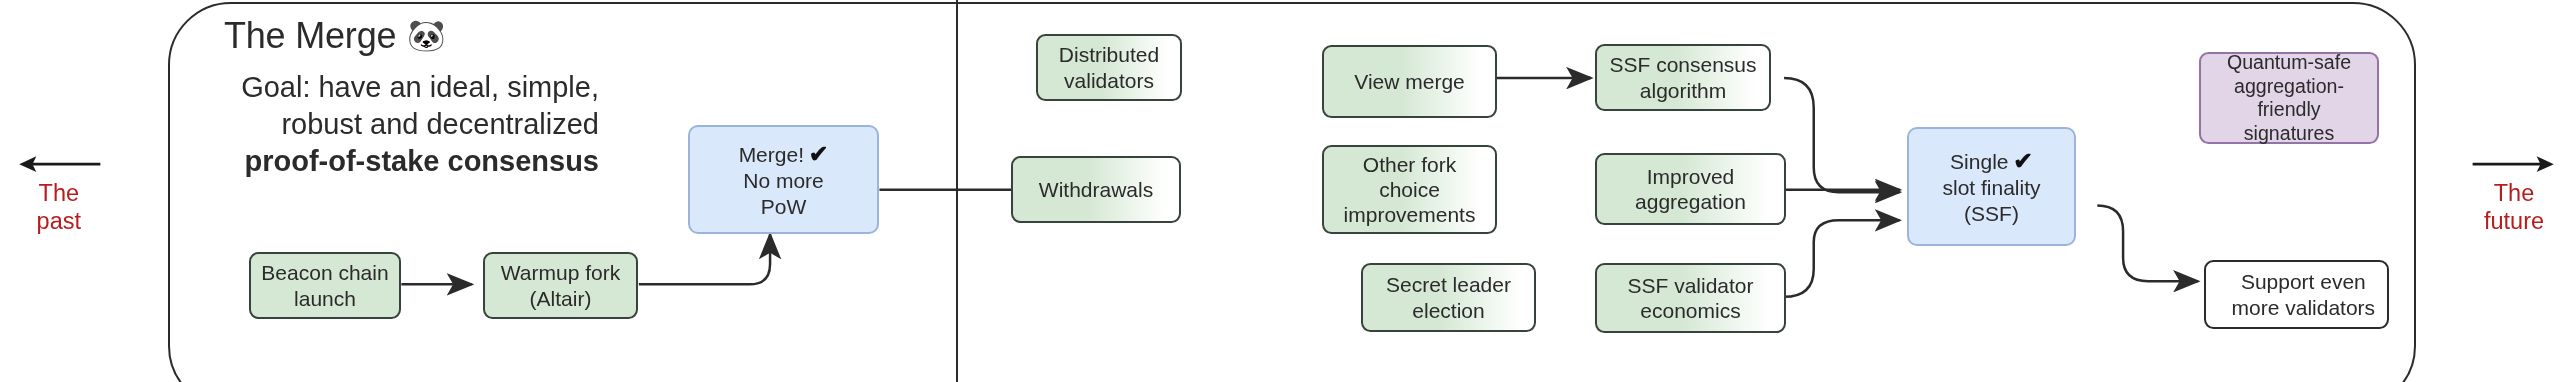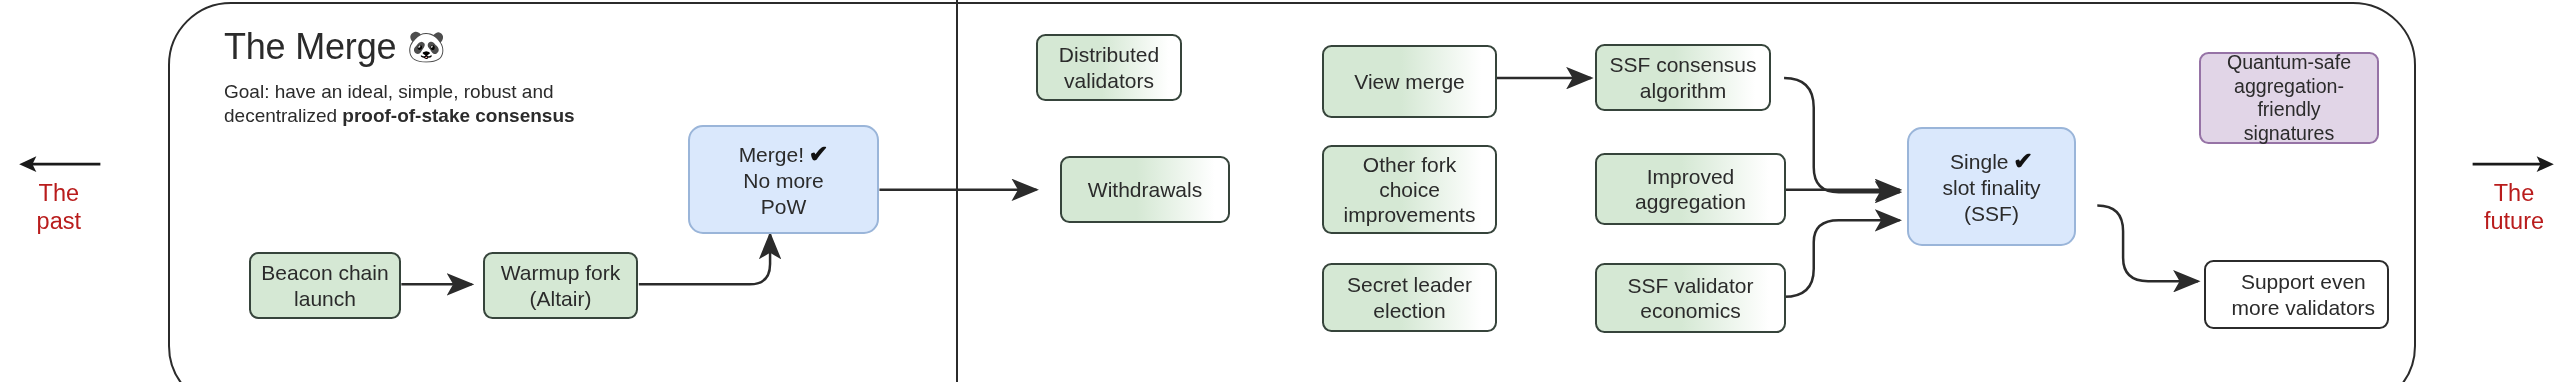--- a/index.html
+++ b/index.html
@@ -56,42 +56,43 @@
     top: 0px;
     width: 0;
     height: 382px;
     border-left: 2px solid #2b2b2b;
   }
 
   
   .headline {
     position: absolute;
     left: 224px;
-    top: 28px;
+    top: 17px;
     width: 438px;
+    text-align: right;
   }
   .headline h1 {
     margin: 0;
     font-size: 36px;
     font-weight: normal;
     color: #2b2b2b;
     letter-spacing: -0.2px;
     line-height: 1.05;
     display: flex;
     align-items: center;
     gap: 11px;
   }
   .panda-emoji {
     font-size: 31px;
     line-height: 1;
     display: inline-block;
   }
   .headline p {
     margin: 14px 0 0 0;
-    font-size: 19px;
+    font-size: 29px;
     line-height: 1.28;
     color: #2b2b2b;
     max-width: 375px;
   }
   .headline p b { font-weight: bold; }
 
   
   .node {
     position: absolute;
     box-sizing: border-box;
@@ -112,21 +113,21 @@
     background: linear-gradient(to right, #d5e8d4 0%, #d5e8d4 45%, #ffffff 92%, #ffffff 100%);
     border-color: #36443b;
   }
   .node.green-solid {
     background: #d5e8d4;
     border-color: #36443b;
   }
   .node.blue {
     background: #dae8fc;
     border-color: #9ab5d9;
-    border-radius: 15px;
+    border-radius: 10px;
   }
   .node.purple {
     background: #e1d5e7;
     border-color: #9673a6;
     border-radius: 9.4px;
   }
   .node.plain {
     background: #ffffff;
     border-color: #2b2b2b;
   }
@@ -229,35 +230,35 @@
     </div>
     <div style="white-space:pre-line;">No more
 PoW</div>
   </div>
 
   <div class="node green" style="left:1036px; top:34px; width:146px; height:67px;">
     <span>Distributed
 validators</span>
   </div>
 
-  <div class="node green" style="left:1060px; top:156px; width:170px; height:67px;">
+  <div class="node green" style="left:1011px; top:156px; width:170px; height:67px;">
     <span>Withdrawals</span>
   </div>
 
   <div class="node green" style="left:1322px; top:45px; width:175px; height:73px;">
     <span>View merge</span>
   </div>
 
   <div class="node green" style="left:1322px; top:145px; width:175px; height:89px;">
     <span>Other fork
 choice
 improvements</span>
   </div>
 
-  <div class="node green" style="left:1322px; top:263px; width:175px; height:69px;">
+  <div class="node green" style="left:1361px; top:263px; width:175px; height:69px;">
     <span>Secret leader
 election</span>
   </div>
 
   <div class="node green" style="left:1595px; top:44px; width:176px; height:67px;">
     <span>SSF consensus
 algorithm</span>
   </div>
 
   <div class="node green" style="left:1595px; top:153px; width:191px; height:72px;">

